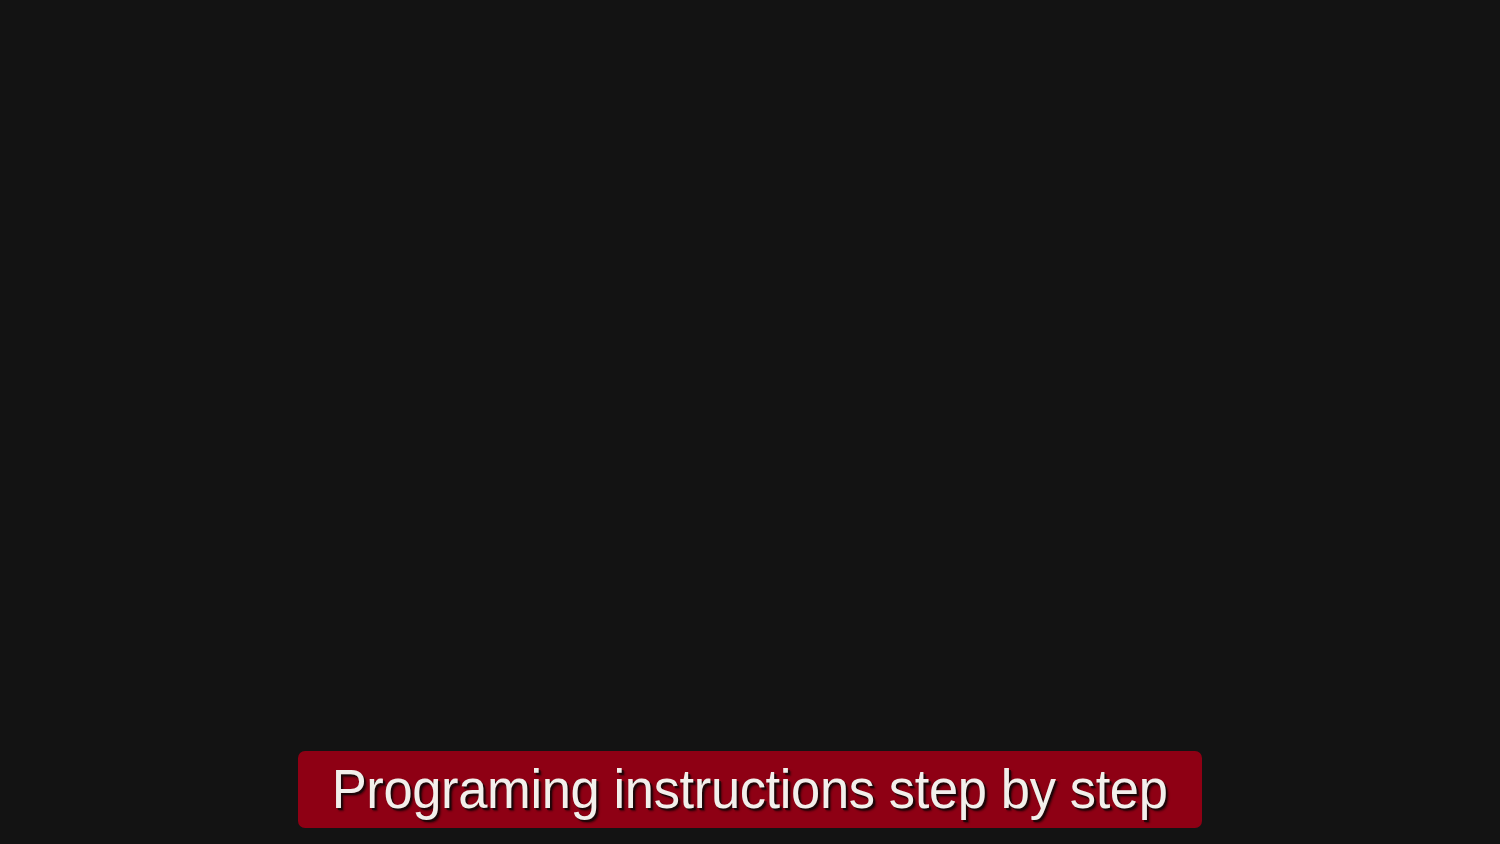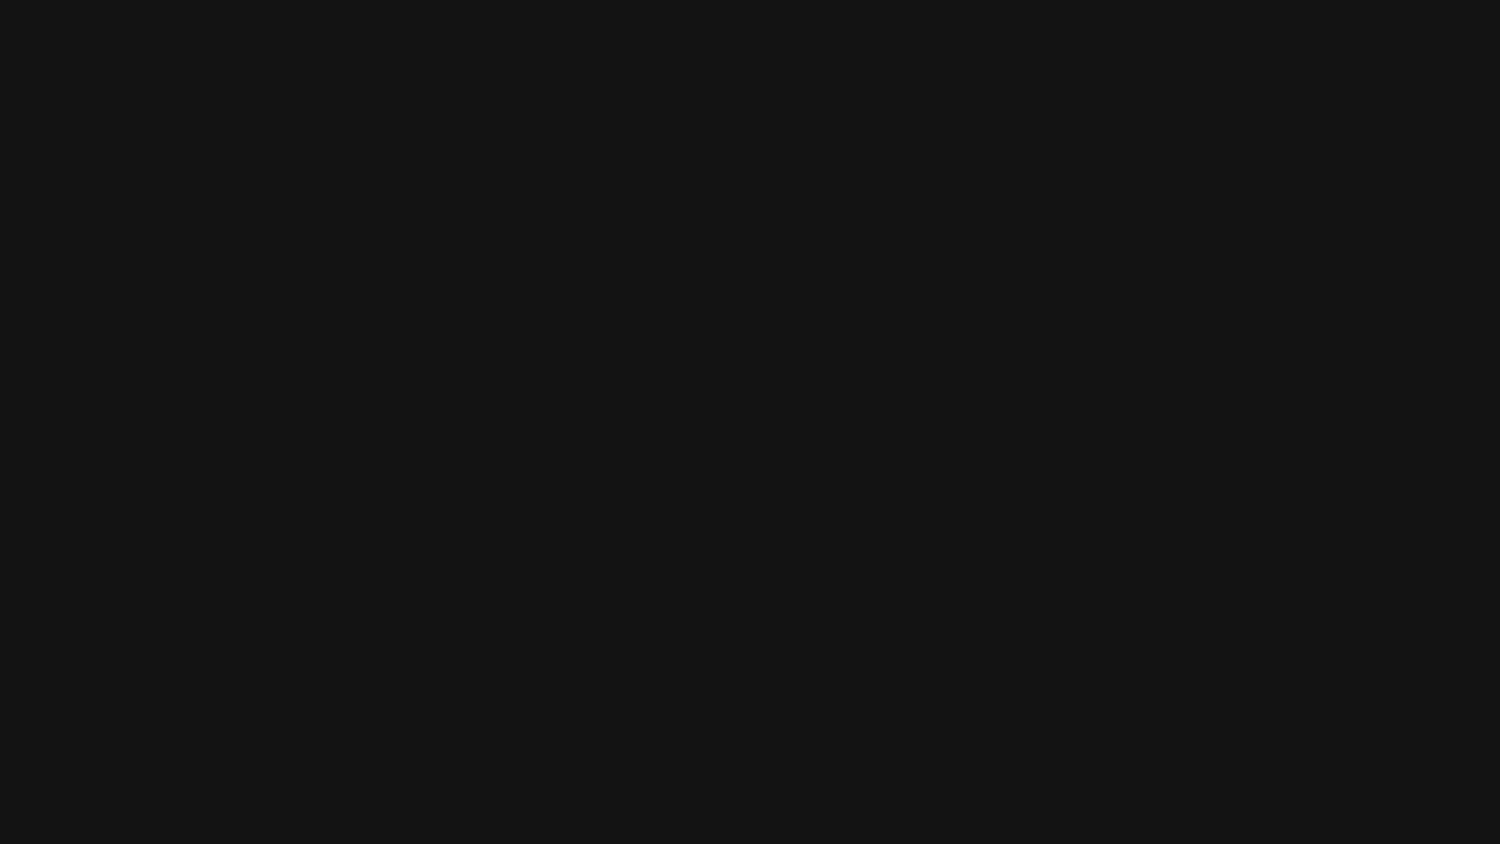--- a/index.html
+++ b/index.html
@@ -71,14 +71,21 @@
       3px 3px 2px rgba(10, 3, 4, 0.55);
   }
 </style>
 </head>
 <body>
 
 <div id="screen">
 
   <div class="video-surface"></div>
 
+  <div class="caption-layer">
+
+    <div class="caption-banner">
+      <span class="caption-text">Programing instructions step by step</span>
+    </div>
+
+  </div>
 
 </div>
 
 </body></html>

